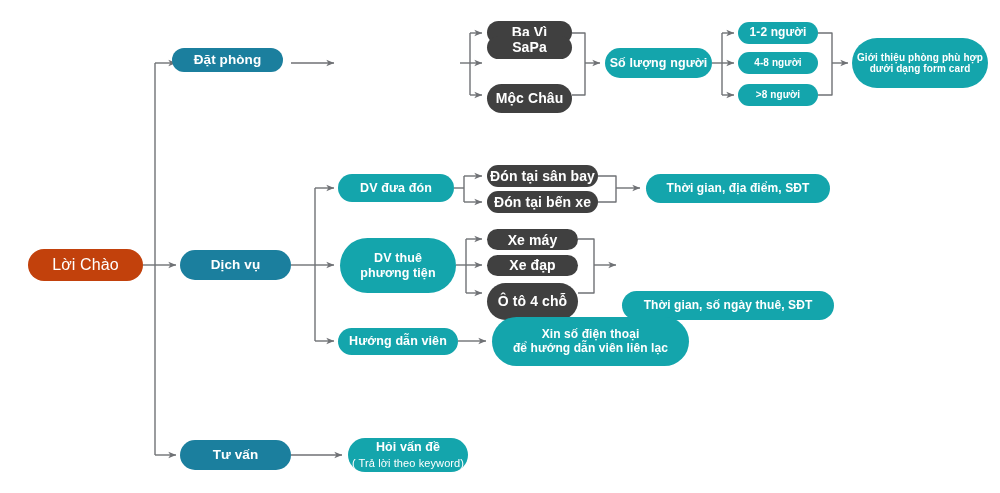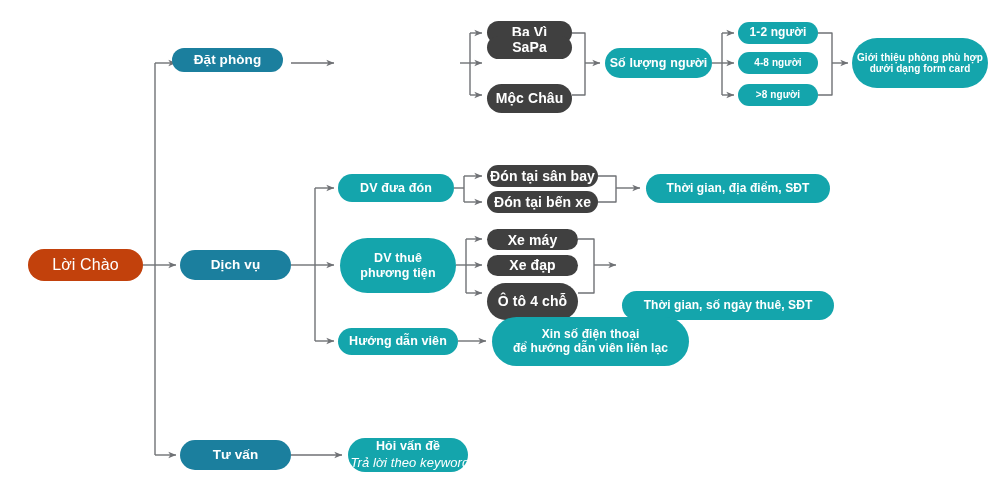--- a/index.html
+++ b/index.html
@@ -40,25 +40,24 @@
     z-index: 2;
     padding: 2px 8px;
   }
   .node .lbl {
     display: block;
     white-space: nowrap;
   }
   .node .sub {
     display: block;
     white-space: nowrap;
-    font-size: 13px;
+    font-size: 11px;
     font-weight: normal;
     margin-top: 2px;
     letter-spacing: 0.1px;
-    font-style: italic;
   }
   
   .t-root {
     background: #c2410c;
     font-weight: normal;
     font-size: 16px;
   }
   
   .t-primary {
     background: #1b7f9e;

